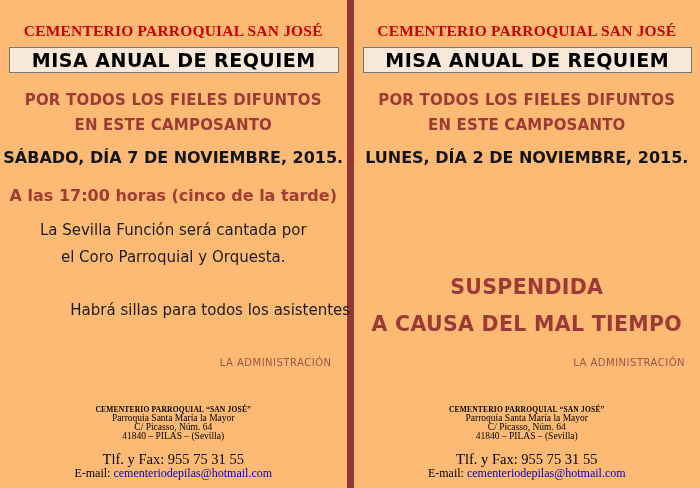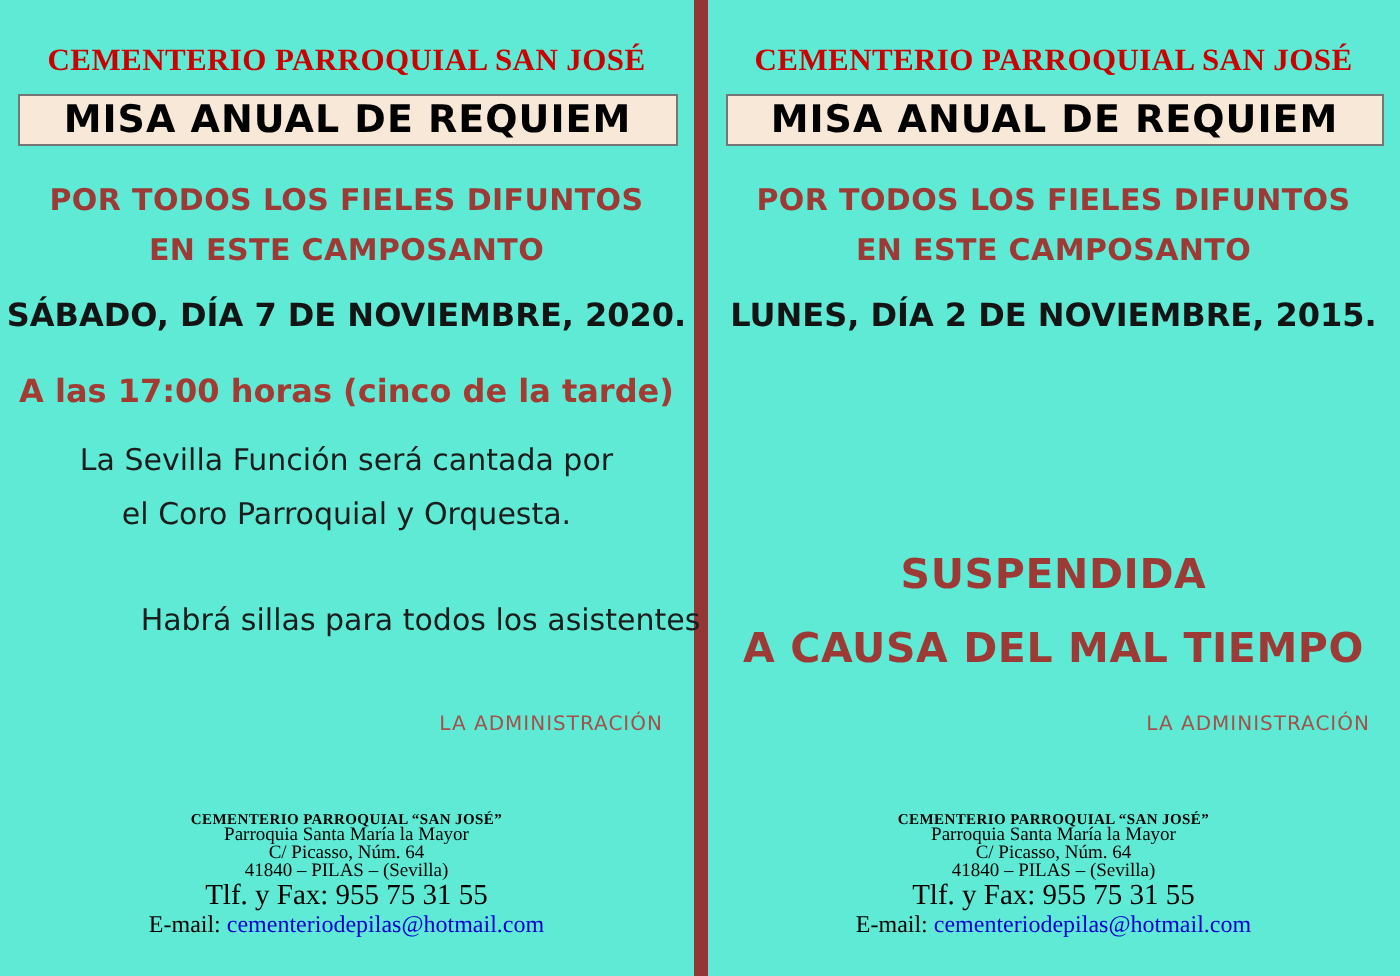--- a/index.html
+++ b/index.html
@@ -1,18 +1,18 @@
 <!DOCTYPE html>
 <html><head>
 <meta charset="utf-8">
 <style>
   html,body{margin:0;padding:0;background:#ffffff;}
   body{width:700px;height:488px;overflow:hidden;font-family:"DejaVu Sans",sans-serif;}
   .page{display:flex;width:700px;height:488px;background:#ffffff;}
-  .panel{position:relative;flex:1;height:100%;background:#5eead4;}
+  .panel{position:relative;flex:1;height:100%;background:#fdba74;}
   .divider{width:7px;height:100%;background:#943634;flex:0 0 7px;}
 
   .line{position:absolute;left:0;width:100%;text-align:center;white-space:nowrap;}
   .title{top:22px;font-family:"Liberation Serif",serif;font-weight:bold;font-size:15.5px;color:#cc0000;letter-spacing:0.2px;}
   .banner{position:absolute;top:47px;left:9px;right:8px;height:24px;background:#f8e8d7;border:1px solid #767676;
           display:flex;align-items:center;justify-content:center;font-weight:bold;font-size:19px;color:#000000;letter-spacing:0.5px;white-space:nowrap;}
   .sub{font-weight:bold;font-size:15px;color:#9e3a36;letter-spacing:0.2px;}
   .sub1{top:91px;}
   .sub2{top:116px;}
   .date{top:148px;font-weight:bold;font-size:16px;color:#141414;}
@@ -22,35 +22,35 @@
   .body2{top:248px;}
   .note{top:301px;margin-left:37px;}
   .susp{font-weight:bold;font-size:20.5px;color:#9e3a36;letter-spacing:0.3px;margin-top:48px;}
   .susp1{top:227px;}
   .susp2{top:264px;}
   .sig{position:absolute;top:357px;right:15px;font-size:10px;color:#a5504b;letter-spacing:0.5px;white-space:nowrap;}
 
   .footer{position:absolute;top:406px;left:0;width:100%;text-align:center;font-family:"Liberation Serif",serif;color:#000000;}
   .f-org{font-size:7.5px;font-weight:bold;line-height:8px;letter-spacing:0.2px;}
   .f-line{font-size:9.5px;line-height:9px;}
-  .f-phone{font-size:14.5px;line-height:13px;margin-top:1px;}
+  .f-phone{font-size:14.5px;line-height:13px;margin-top:12px;}
   .f-email{font-size:12px;line-height:12px;margin-top:1px;}
   .f-email a{color:#0000cc;cursor:pointer;}
 </style>
 </head>
 <body>
 
 <div class="page">
 
   <div class="panel">
     <div class="line title">CEMENTERIO PARROQUIAL SAN JOSÉ</div>
     <div class="banner">MISA ANUAL DE REQUIEM</div>
     <div class="line sub sub1">POR TODOS LOS FIELES DIFUNTOS</div>
     <div class="line sub sub2">EN ESTE CAMPOSANTO</div>
-    <div class="line date">SÁBADO, DÍA 7 DE NOVIEMBRE, 2020.</div>
+    <div class="line date">SÁBADO, DÍA 7 DE NOVIEMBRE, 2015.</div>
     <div class="line time">A las 17:00 horas (cinco de la tarde)</div>
     <div class="line bodytext body1">La Sevilla Función será cantada por</div>
     <div class="line bodytext body2">el Coro Parroquial y Orquesta.</div>
     <div class="line bodytext note">Habrá sillas para todos los asistentes</div>
     <div class="sig">LA ADMINISTRACIÓN</div>
     <div class="footer">
       <div class="f-org">CEMENTERIO PARROQUIAL “SAN JOSÉ”</div>
       <div class="f-line">Parroquia Santa María la Mayor</div>
       <div class="f-line">C/ Picasso, Núm. 64</div>
       <div class="f-line">41840 – PILAS – (Sevilla)</div>

